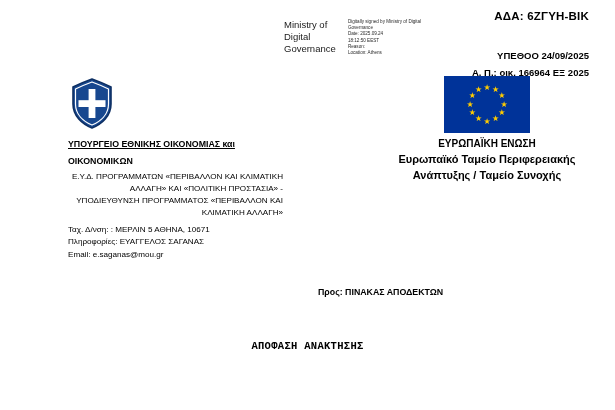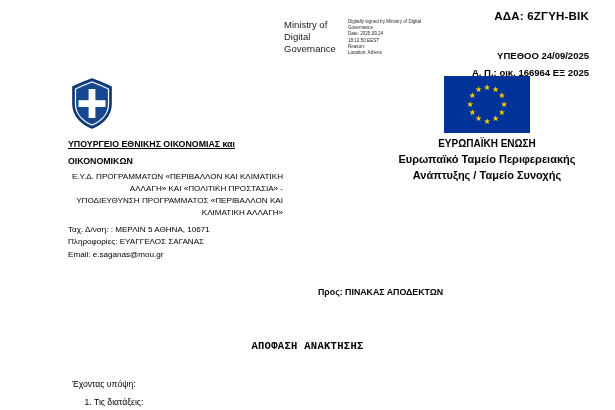--- a/index.html
+++ b/index.html
@@ -243,20 +243,14 @@
       <div>Ταχ. Δ/νση: : ΜΕΡΛΙΝ 5 ΑΘΗΝΑ, 10671</div>
       <div>Πληροφορίες: ΕΥΑΓΓΕΛΟΣ ΣΑΓΑΝΑΣ</div>
       <div>Email: e.saganas@mou.gr</div>
     </div>
   </div>
 
   <div class="recipients">Προς: ΠΙΝΑΚΑΣ ΑΠΟΔΕΚΤΩΝ</div>
 
   <div class="doc-title">ΑΠΟΦΑΣΗ ΑΝΑΚΤΗΣΗΣ</div>
 
-  <div class="body-start">
-    <div class="lead">Έχοντας υπόψη:</div>
-    <ol>
-      <li>Τις διατάξεις:</li>
-    </ol>
-  </div>
 
 </div>
 
 </body></html>

